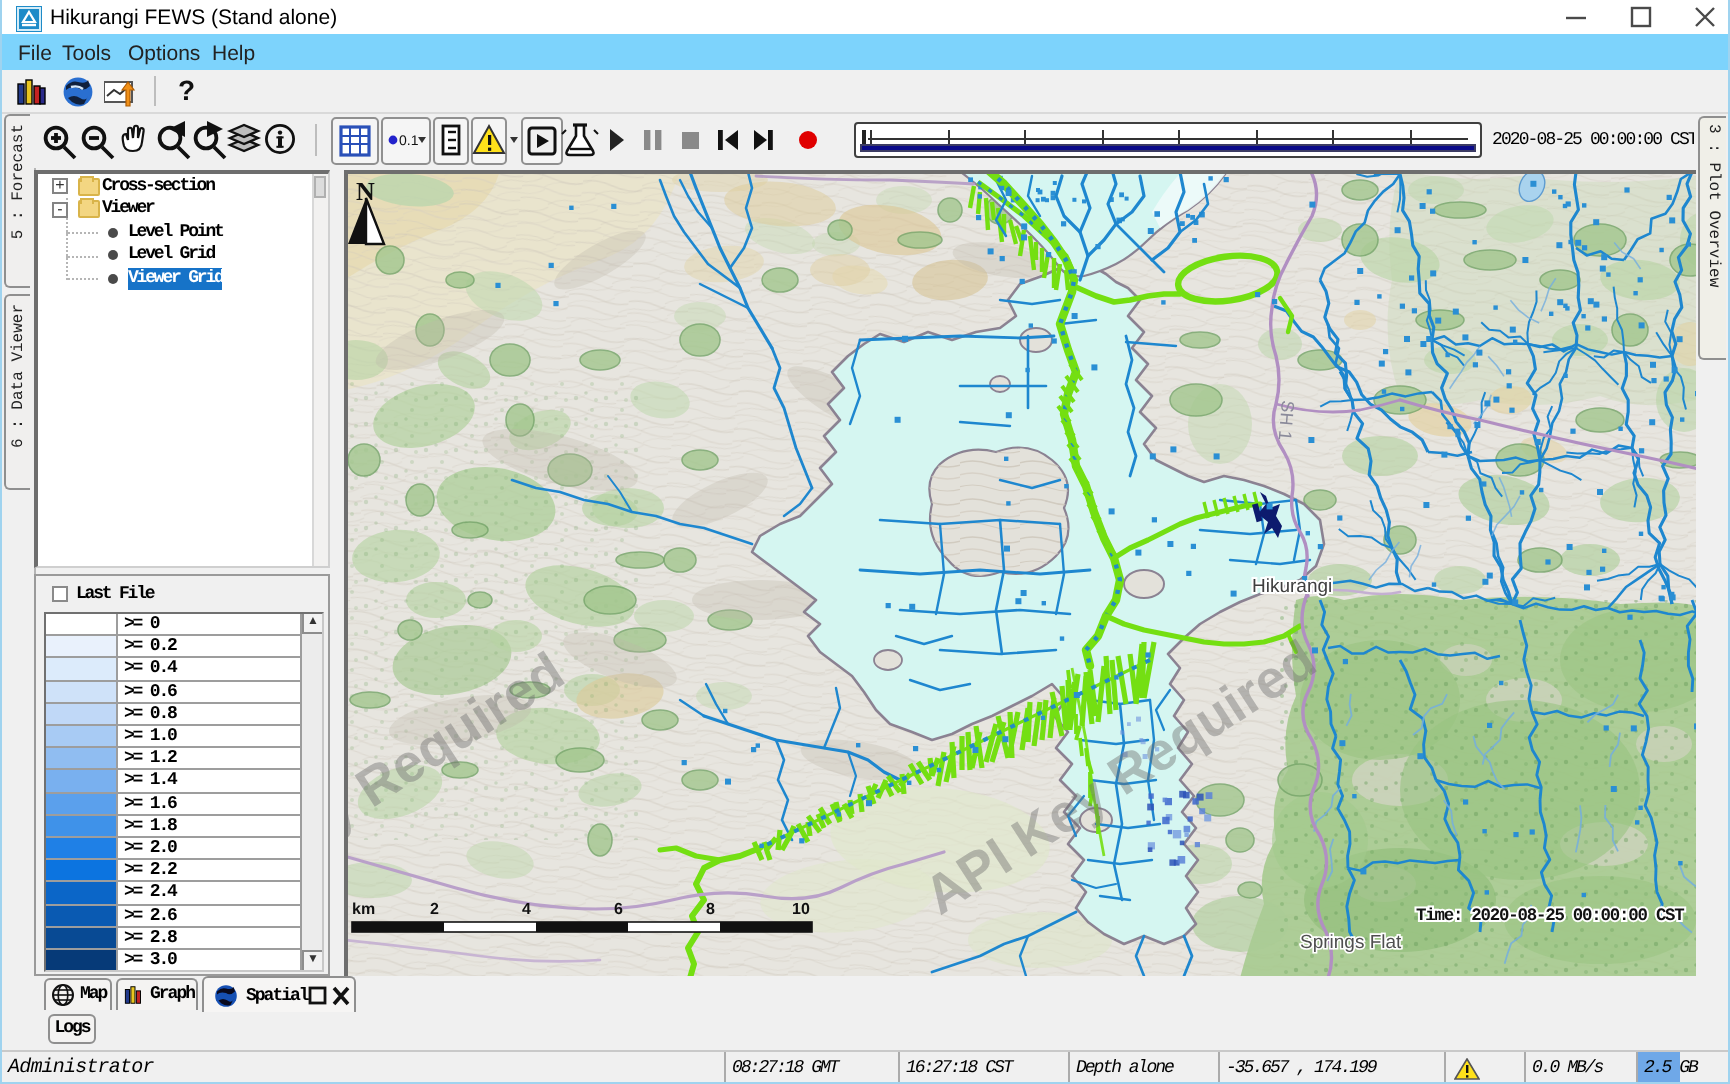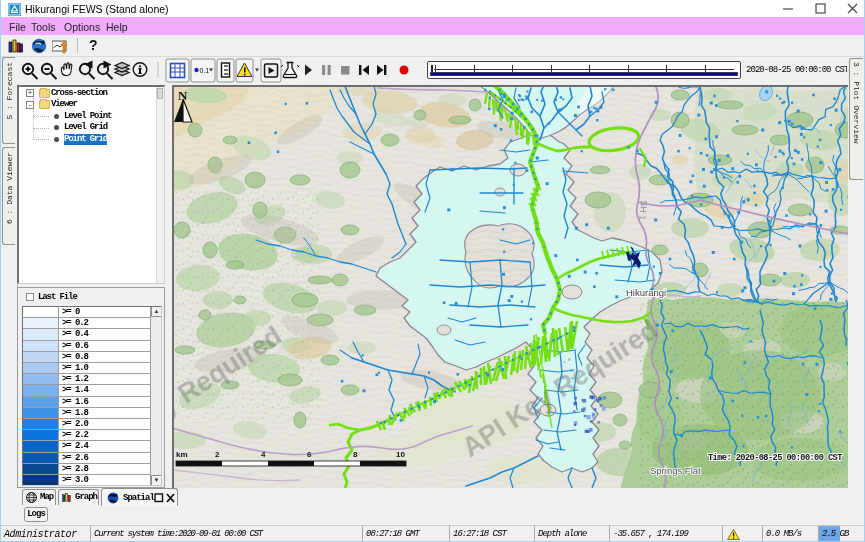--- a/index.html
+++ b/index.html
@@ -6,21 +6,21 @@
 html,body { width:865px; height:542px; overflow:hidden; background:#fff; }
 body { font-family:"Liberation Sans", sans-serif; position:relative; }
 .abs { position:absolute; }
 
 #frame { position:absolute; inset:0; border-left:1px solid #9fd3ef; border-right:1px solid #9fd3ef; border-bottom:1px solid #9fd3ef; }
 
 #titlebar { position:absolute; left:1px; top:0; right:1px; height:17px; background:#ffffff; }
 #titletext { position:absolute; left:24px; top:3px; font-size:10.5px; color:#000; }
 #winbtns { position:absolute; right:8px; top:0px; height:17px; color:#444; font-size:13px; }
 
-#menubar { position:absolute; left:1px; top:17px; right:1px; height:18px; background:#f0abfc; font-size:10.5px; color:#222; }
+#menubar { position:absolute; left:1px; top:17px; right:1px; height:18px; background:#7dd3fc; font-size:10.5px; color:#222; }
 #menubar span { position:absolute; top:4px; }
 
 #toolbar1 { position:absolute; left:1px; top:35px; right:1px; height:22px; background:#f0f0f0; border-bottom:1px solid #d9d9d9; }
 
 #leftstrip { position:absolute; left:1px; top:57px; width:16px; bottom:17px; background:#f0f0f0; }
 .vtabL { position:absolute; left:1px; width:13px; background:#f0efee; border:1px solid #8f8f8f; border-right:none; border-radius:3px 0 0 3px;
   font-family:"Liberation Mono",monospace; font-size:8px; color:#222; text-align:center; }
 .vtabL span { display:inline-block; writing-mode:vertical-rl; transform:rotate(180deg); letter-spacing:0px; margin-top:4px; }
 
 #mainpanel { position:absolute; left:17px; top:57px; right:1px; bottom:53px; background:#f0f0f0; border:1px solid #b5b5b5; border-right:none;}
@@ -934,21 +934,21 @@
   <div class="folder" style="left:20px;top:2px"></div>
   <div class="trow" style="left:32px;top:1px">Cross-section</div>
   <div class="exp" style="left:7px;top:14px">-</div>
   <div class="folder" style="left:20px;top:13px"></div>
   <div class="trow" style="left:32px;top:12px">Viewer</div>
   <div class="bullet" style="left:35px;top:27px"></div>
   <div class="trow" style="left:45px;top:24px">Level Point</div>
   <div class="bullet" style="left:35px;top:38px"></div>
   <div class="trow" style="left:45px;top:35px">Level Grid</div>
   <div class="bullet" style="left:35px;top:50px"></div>
-  <div class="trow" style="left:45px;top:47px;background:#1673c8;color:#fff">Point Grid</div>
+  <div class="trow" style="left:45px;top:47px;background:#1673c8;color:#fff">Viewer Grid</div>
   <div style="position:absolute;right:0;top:0;bottom:0;width:8px;background:#f2f1f0;border-left:1px solid #d8d8d8"></div>
   <div style="position:absolute;right:1px;top:1px;width:6px;height:11px;background:#dcdcdc;border:1px solid #b0b0b0"></div>
 </div>
 
 <div id="legendpanel">
   <div id="cbx"></div>
   <div id="lastvalue" style="left:20px">Last File</div>
   <div id="legendlist">
       <div class="lrow" style="top:0.0px">
         <div class="lsw" style="background:#ffffff"></div>
@@ -1055,23 +1055,20 @@
 </div>
 
 <div id="logsrow">
     <div id="logsbtn">Logs</div>
   </div>
 
 <div id="statusbar">
   <div class="scell" style="left:0;width:89px;border-left:none">
       <span style="letter-spacing:-0.4px;font-size:10px">Administrator</span>
     </div>
-  <div class="scell" style="left:89px;width:272px">
-      <span style="letter-spacing:-1.2px">Current system time:2020-09-01 00:00 CST</span>
-    </div>
   <div class="scell" style="left:361px;width:87px">
       <span>08:27:18 GMT</span>
     </div>
   <div class="scell" style="left:448px;width:85px">
       <span>16:27:18 CST</span>
     </div>
   <div class="scell" style="left:533px;width:75px">
       <span>Depth alone</span>
     </div>
   <div class="scell" style="left:608px;width:113px">

